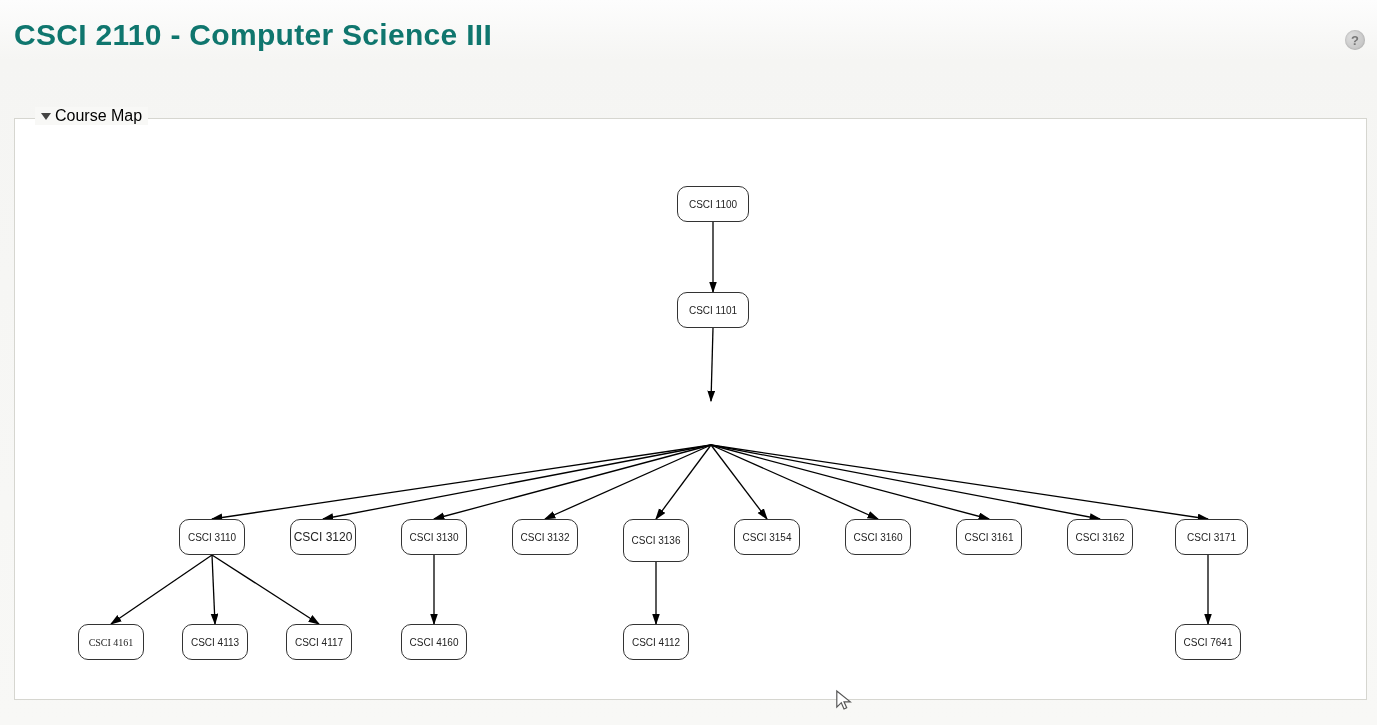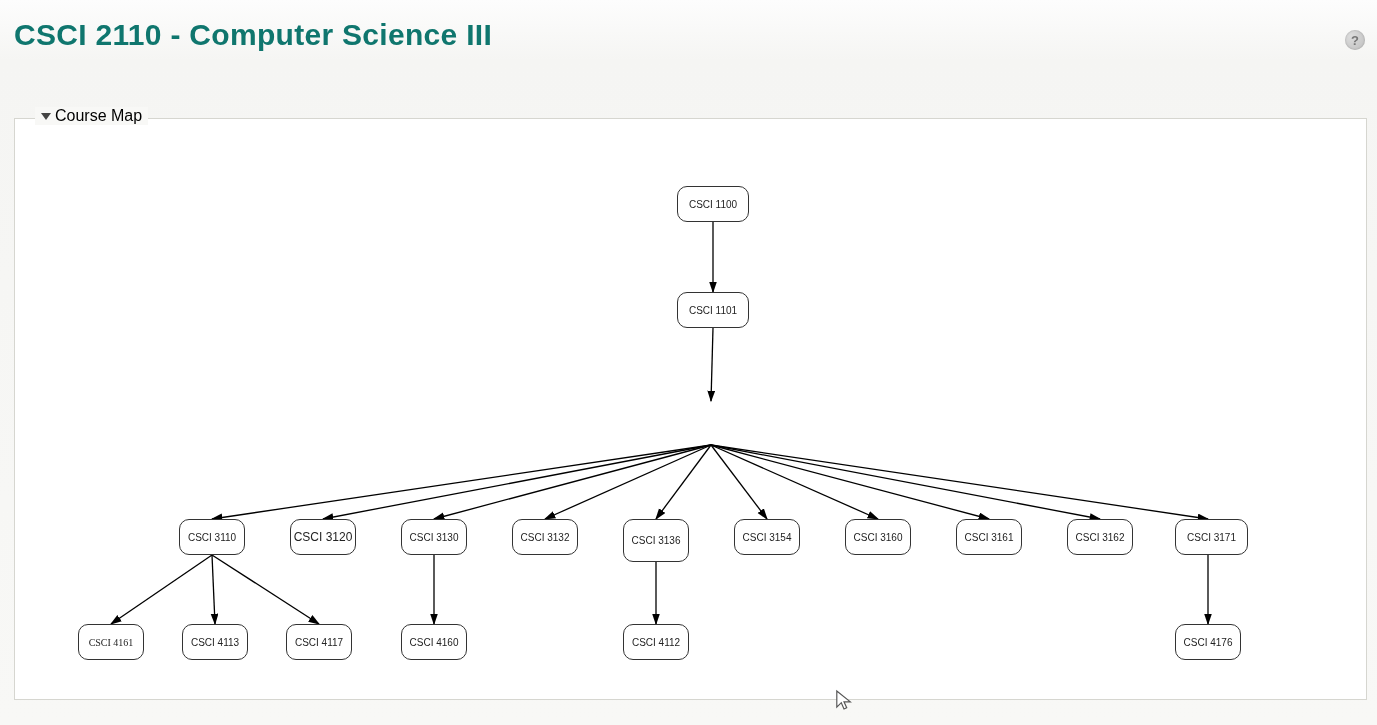--- a/index.html
+++ b/index.html
@@ -153,15 +153,15 @@
       <div class="node" style="left: 719px; top: 400px; width: 66px; height: 36px; font-size: 10px;">CSCI 3154</div>
       <div class="node" style="left: 830px; top: 400px; width: 66px; height: 36px; font-size: 10px;">CSCI 3160</div>
       <div class="node" style="left: 941px; top: 400px; width: 66px; height: 36px; font-size: 10px;">CSCI 3161</div>
       <div class="node" style="left: 1052px; top: 400px; width: 66px; height: 36px; font-size: 10px;">CSCI 3162</div>
       <div class="node" style="left: 1160px; top: 400px; width: 73px; height: 36px; font-size: 10px;">CSCI 3171</div>
       <div class="node" style="left: 63px; top: 505px; width: 66px; height: 36px; font-size: 10px; font-family: Liberation Serif, serif;">CSCI 4161</div>
       <div class="node" style="left: 167px; top: 505px; width: 66px; height: 36px; font-size: 10px;">CSCI 4113</div>
       <div class="node" style="left: 271px; top: 505px; width: 66px; height: 36px; font-size: 10px;">CSCI 4117</div>
       <div class="node" style="left: 386px; top: 505px; width: 66px; height: 36px; font-size: 10px;">CSCI 4160</div>
       <div class="node" style="left: 608px; top: 505px; width: 66px; height: 36px; font-size: 10px;">CSCI 4112</div>
-      <div class="node" style="left: 1160px; top: 505px; width: 66px; height: 36px; font-size: 10px;">CSCI 4176</div>
+      <div class="node" style="left: 1160px; top: 505px; width: 66px; height: 36px; font-size: 10px;">CSCI 7641</div>
     </div>
 </div>
 
 </body></html>

